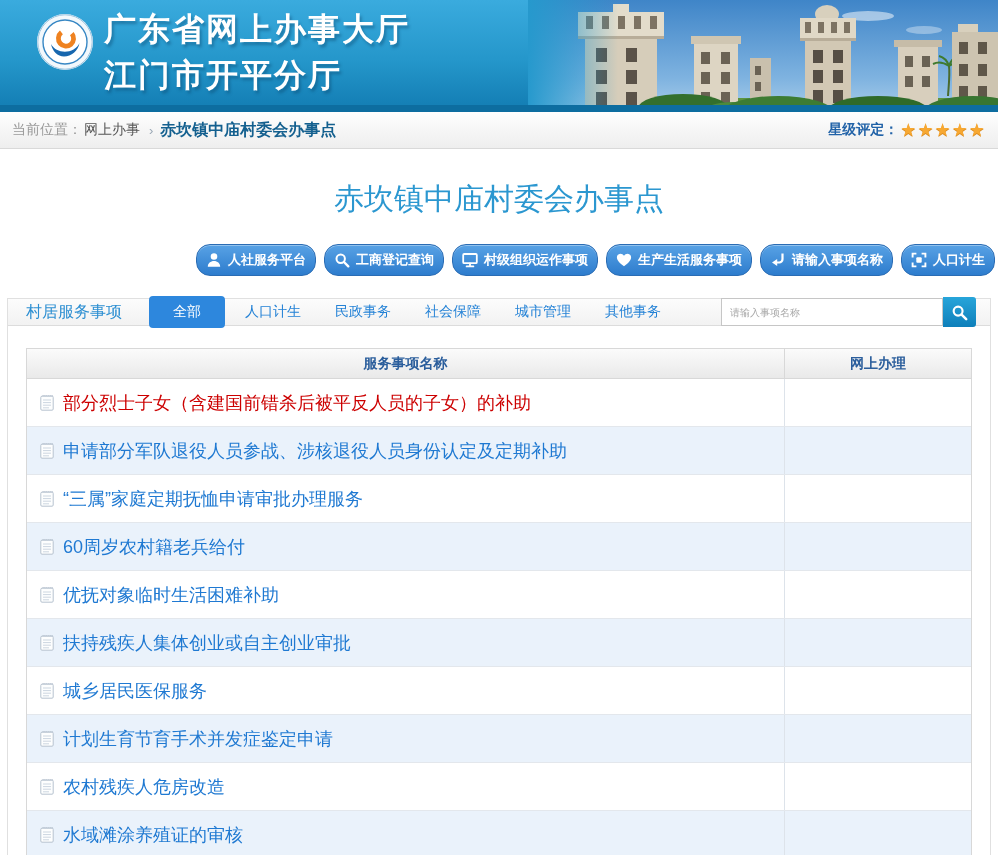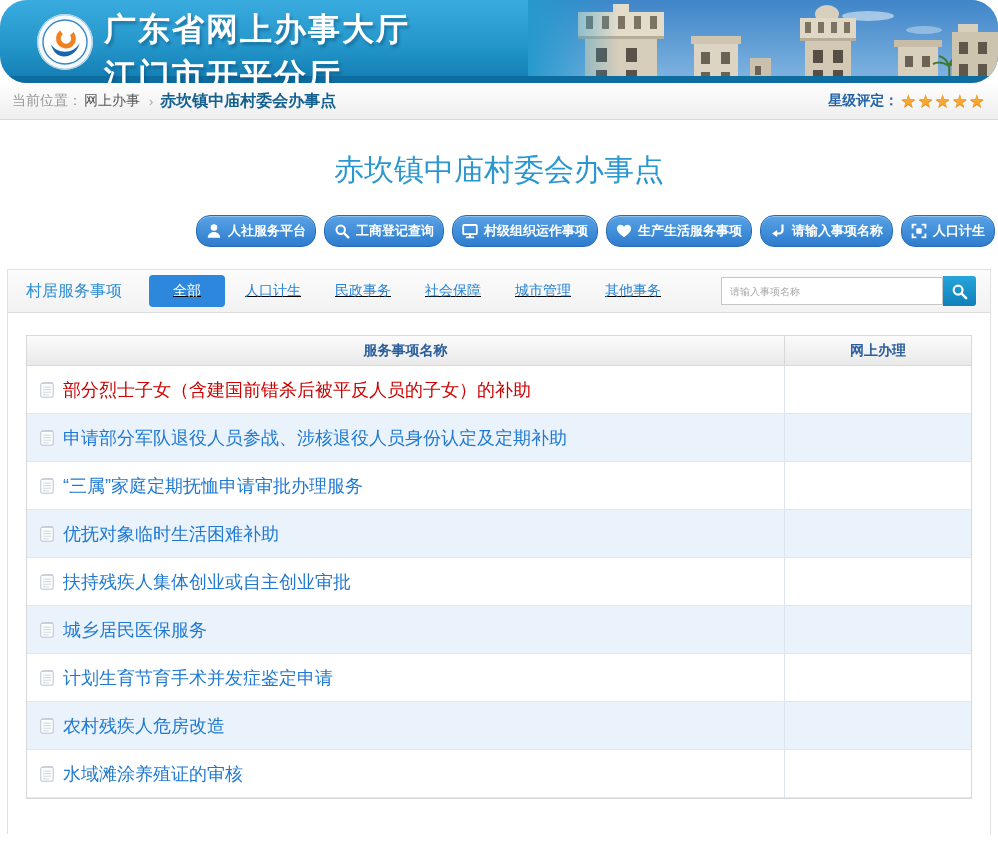--- a/index.html
+++ b/index.html
@@ -1,21 +1,21 @@
 <!DOCTYPE html>
 <html><head>
 <meta charset="utf-8">
 <style>
   * { box-sizing: border-box; }
   html,body { margin:0; padding:0; background:#fff; }
   body { width:998px; font-family:"Liberation Sans","DejaVu Sans",sans-serif; }
   .page { width:998px; height:855px; overflow:hidden; position:relative; background:#fff; }
 
   
-  .banner { position:relative; height:83px; background:linear-gradient(180deg,#3aabde 0%,#2496ca 55%,#1580b6 92%,#1580b6 100%); overflow:hidden;border-radius:27px; }
+  .banner { position:relative; height:112px; background:linear-gradient(180deg,#3aabde 0%,#2496ca 55%,#1580b6 92%,#1580b6 100%); overflow:hidden; }
   .banner-bottom-bar { position:absolute; left:0; bottom:0; width:100%; height:7px; background:#0d6da0; }
   .banner-photo { position:absolute; right:0; top:0; width:470px; height:112px; display:block; }
   .logo { position:absolute; left:36px; top:13px; width:58px; height:58px; }
   .banner-titles { position:absolute; left:104px; top:6px; color:#fff; font-weight:bold; letter-spacing:2px;
                    text-shadow:2px 3px 3px rgba(10,70,110,.45); z-index:2; }
   .banner-title-1, .banner-title-2 { font-size:32px; line-height:46px; white-space:nowrap; }
 
   
   .breadcrumb { height:37px; background:linear-gradient(180deg,#fefefe,#eeeeee); border-bottom:1px solid #d9d9d9;
                 display:flex; align-items:center; padding:0 12px; font-size:14px; }
@@ -32,24 +32,24 @@
   .page-title { text-align:center; font-size:30px; color:#2b97d0; margin:30px 0 24px; font-weight:400; }
   .quick-buttons { display:flex; justify-content:flex-end; padding-right:3px; gap:8px; margin-bottom:22px; }
   .qbtn { display:flex; align-items:center; height:32px; padding:0 9px; text-decoration:none;
           background:linear-gradient(180deg,#58a2e5,#2d7ccd); border:1px solid #2a6cb4; border-radius:14px;
           color:#fff; font-size:13px; font-weight:bold; box-shadow:inset 0 1px 0 rgba(255,255,255,.35); white-space:nowrap; }
   .qicon { width:16px; height:16px; margin-right:6px; display:inline-flex; }
   .qicon svg { width:100%; height:100%; }
 
   
   .content-box { margin:0 7px; border-left:1px solid #e0e0e0; border-right:1px solid #e0e0e0; min-height:565px; }
-  .filter-bar { height:44px; display:flex; align-items:center; background:linear-gradient(180deg,#fcfcfc,#f2f2f2);
+  .filter-bar { height:28px; display:flex; align-items:center; background:linear-gradient(180deg,#fcfcfc,#f2f2f2);
                 border-top:1px solid #e0e0e0; border-bottom:1px solid #dcdcdc; }
   .section-label { margin-left:18px; font-size:16px; color:#2d8fd2; white-space:nowrap; }
-  .tabs { display:flex; align-items:flex-end; margin-left:24px;text-decoration:underline; }
+  .tabs { display:flex; align-items:flex-end; margin-left:24px; }
   .tab { font-size:14px; color:#2482d6; text-decoration:none; padding:7px 14px; margin:0 3px; border-radius:4px; white-space:nowrap; }
   .tab.active { background:#2d87dd; color:#fff; padding:7px 24px; }
   .search { margin-left:auto; margin-right:14px; display:flex; align-items:center; }
   .search-input { width:222px; height:28px; border:1px solid #c6c6c6; padding:0 8px; font-size:10px; color:#333; outline:none; border-radius:0; }
   .search-input::placeholder { color:#a9a9a9; }
   .search-btn { width:33px; height:30px; border:none; background:linear-gradient(180deg,#27a5da,#0e7fba);
                 border-radius:0 3px 3px 0; display:flex; align-items:center; justify-content:center; cursor:pointer; }
   .search-btn svg { width:17px; height:17px; }
 
   
@@ -321,20 +321,29 @@
               </svg>
       <a href="#" class="row-link">“三属”家庭定期抚恤申请审批办理服务</a>
     </div>
     <div class="c2"></div>
   </div>
           <div class="row">
     <div class="c1">
       <svg class="doc-icon" viewBox="0 0 14 17">
                 <use href="#sym-doc-icon"></use>
               </svg>
+      <a href="#" class="row-link">60周岁农村籍老兵给付</a>
+    </div>
+    <div class="c2"></div>
+  </div>
+          <div class="row">
+    <div class="c1">
+      <svg class="doc-icon" viewBox="0 0 14 17">
+                <use href="#sym-doc-icon"></use>
+              </svg>
       <a href="#" class="row-link">优抚对象临时生活困难补助</a>
     </div>
     <div class="c2"></div>
   </div>
           <div class="row">
     <div class="c1">
       <svg class="doc-icon" viewBox="0 0 14 17">
                 <use href="#sym-doc-icon"></use>
               </svg>
       <a href="#" class="row-link">扶持残疾人集体创业或自主创业审批</a>

